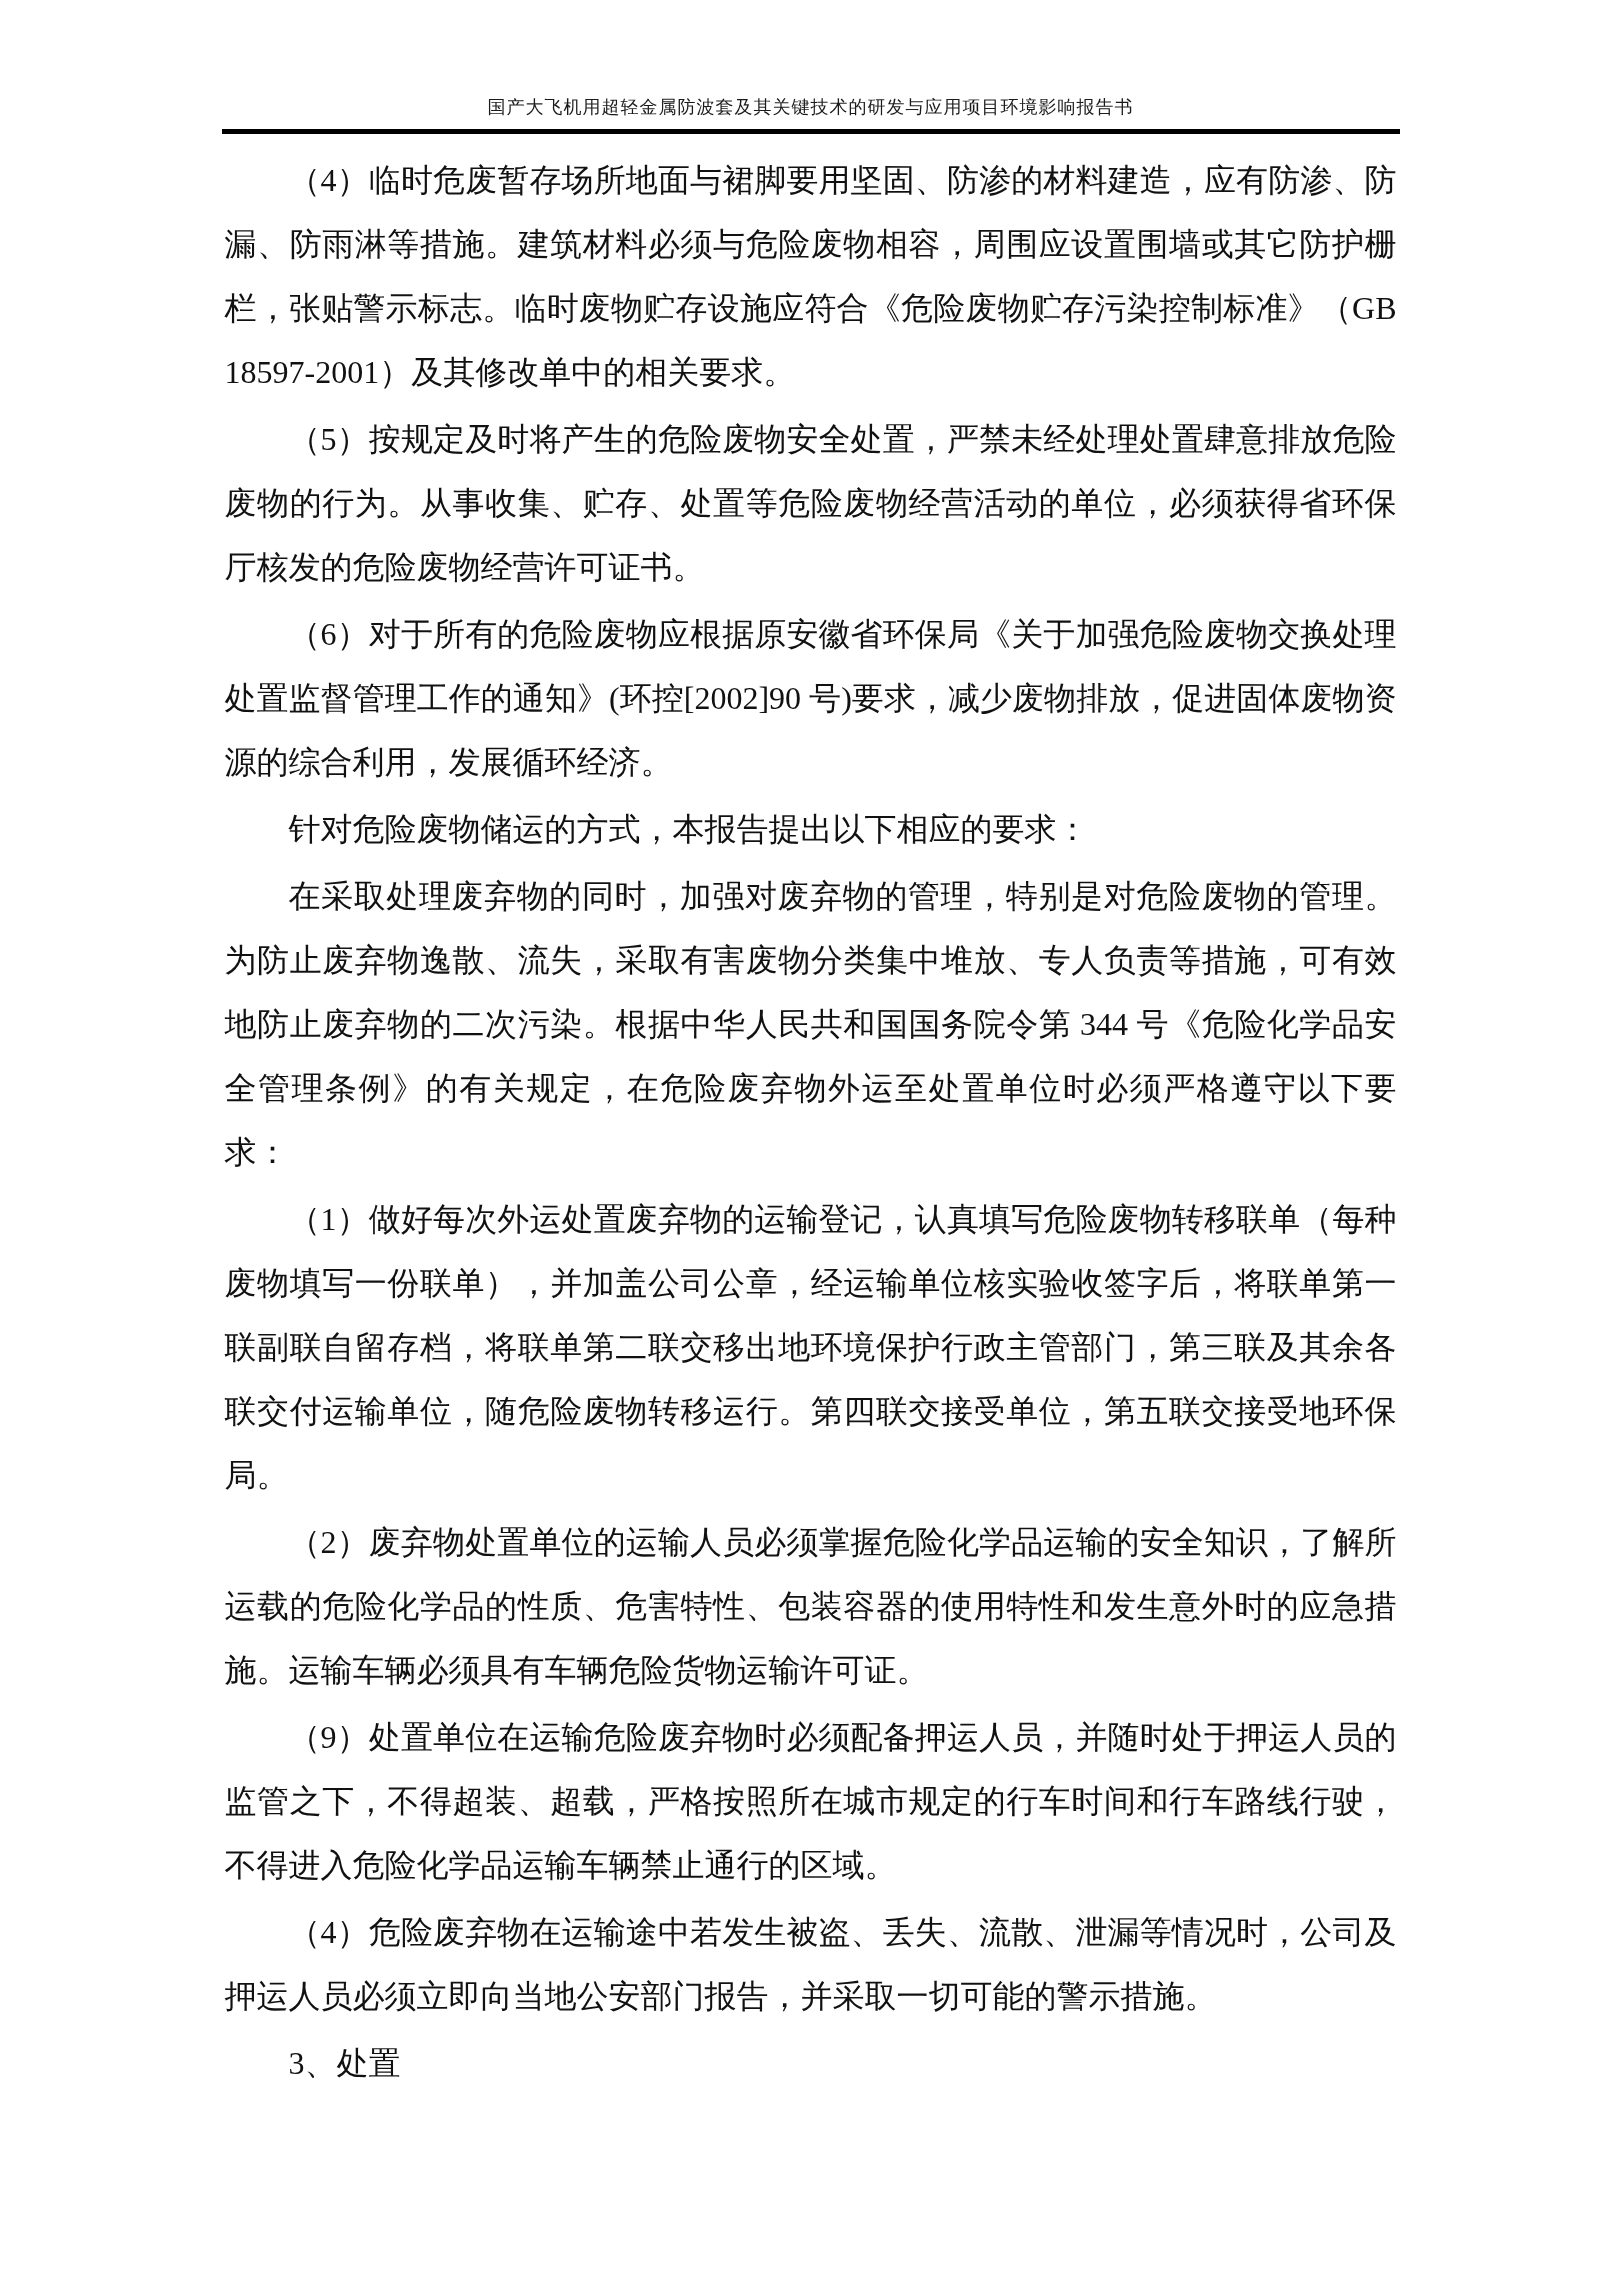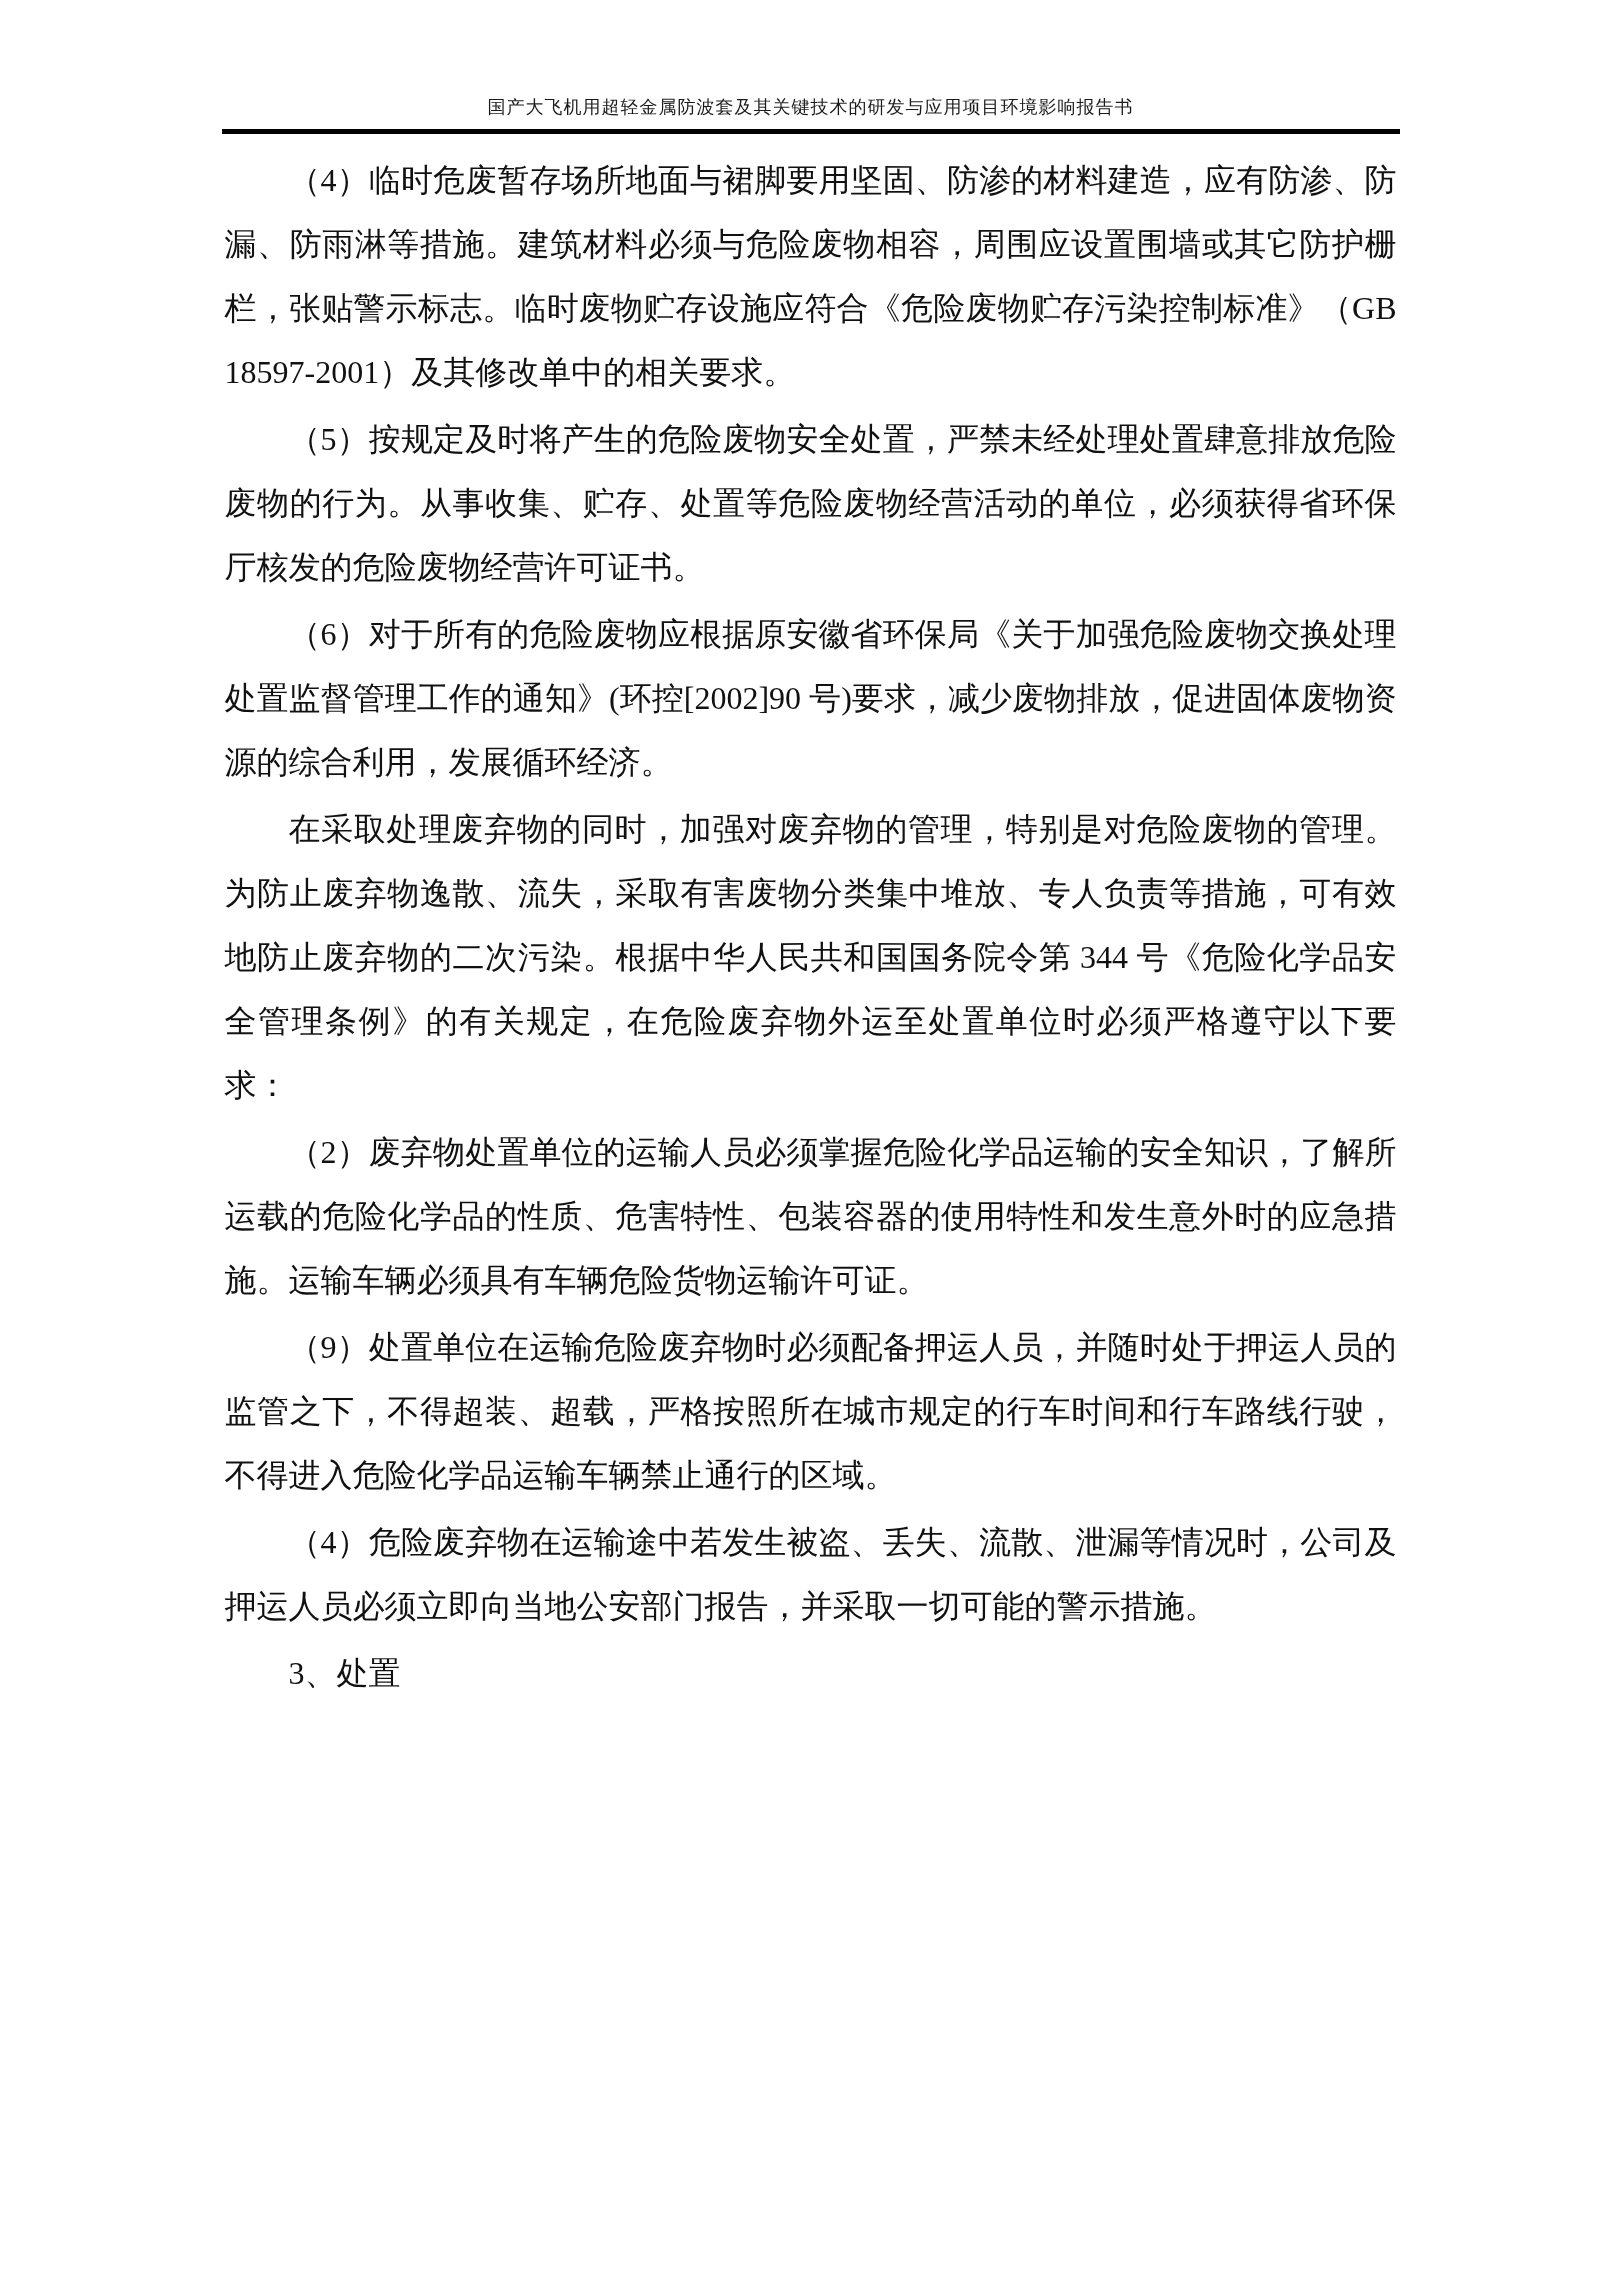--- a/index.html
+++ b/index.html
@@ -59,21 +59,23 @@
 <div class="page">
 
   <div class="header-title">国产大飞机用超轻金属防波套及其关键技术的研发与应用项目环境影响报告书</div>
 
   <div class="header-rule"></div>
 
   <div class="body-text">
     <p>（4）临时危废暂存场所地面与裙脚要用坚固、防渗的材料建造，应有防渗、防漏、防雨淋等措施。建筑材料必须与危险废物相容，周围应设置围墙或其它防护栅栏，张贴警示标志。临时废物贮存设施应符合《危险废物贮存污染控制标准》（GB 18597-2001）及其修改单中的相关要求。</p>
     <p>（5）按规定及时将产生的危险废物安全处置，严禁未经处理处置肆意排放危险废物的行为。从事收集、贮存、处置等危险废物经营活动的单位，必须获得省环保厅核发的危险废物经营许可证书。</p>
     <p>（6）对于所有的危险废物应根据原安徽省环保局《关于加强危险废物交换处理处置监督管理工作的通知》(环控[2002]90 号)要求，减少废物排放，促进固体废物资源的综合利用，发展循环经济。</p>
+    <p>针对危险废物储运的方式，本报告提出以下相应的要求：</p>
     <p>在采取处理废弃物的同时，加强对废弃物的管理，特别是对危险废物的管理。为防止废弃物逸散、流失，采取有害废物分类集中堆放、专人负责等措施，可有效地防止废弃物的二次污染。根据中华人民共和国国务院令第 344 号《危险化学品安全管理条例》的有关规定，在危险废弃物外运至处置单位时必须严格遵守以下要求：</p>
+    <p>（1）做好每次外运处置废弃物的运输登记，认真填写危险废物转移联单（每种废物填写一份联单），并加盖公司公章，经运输单位核实验收签字后，将联单第一联副联自留存档，将联单第二联交移出地环境保护行政主管部门，第三联及其余各联交付运输单位，随危险废物转移运行。第四联交接受单位，第五联交接受地环保局。</p>
     <p>（2）废弃物处置单位的运输人员必须掌握危险化学品运输的安全知识，了解所运载的危险化学品的性质、危害特性、包装容器的使用特性和发生意外时的应急措施。运输车辆必须具有车辆危险货物运输许可证。</p>
     <p>（9）处置单位在运输危险废弃物时必须配备押运人员，并随时处于押运人员的监管之下，不得超装、超载，严格按照所在城市规定的行车时间和行车路线行驶，不得进入危险化学品运输车辆禁止通行的区域。</p>
     <p>（4）危险废弃物在运输途中若发生被盗、丢失、流散、泄漏等情况时，公司及押运人员必须立即向当地公安部门报告，并采取一切可能的警示措施。</p>
     <p>3、处置</p>
   </div>
 
 
 </div>
 
 

